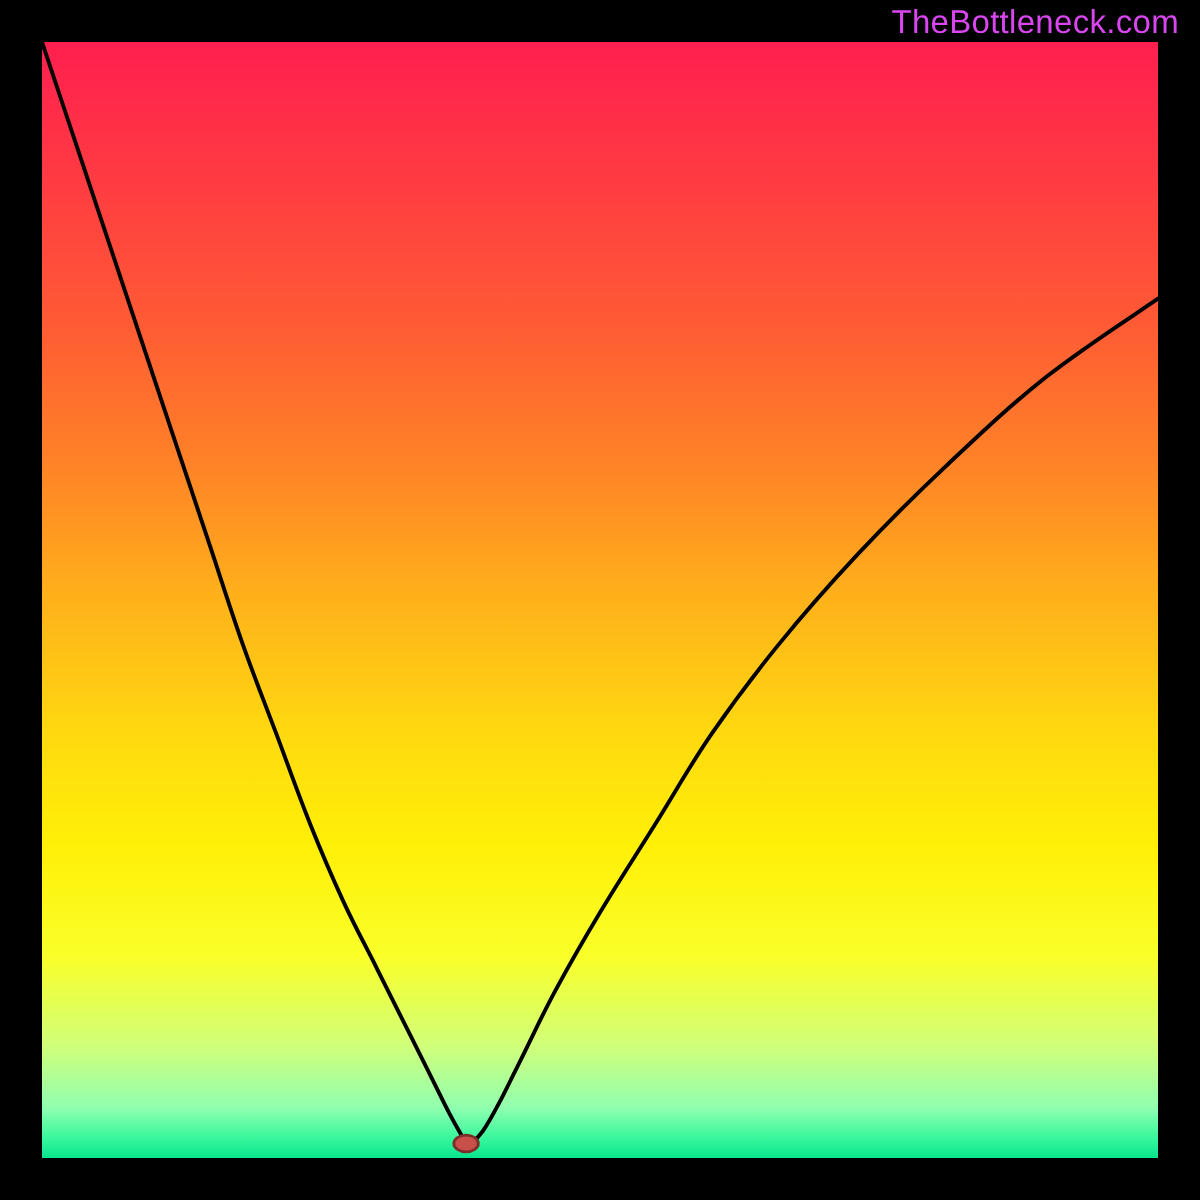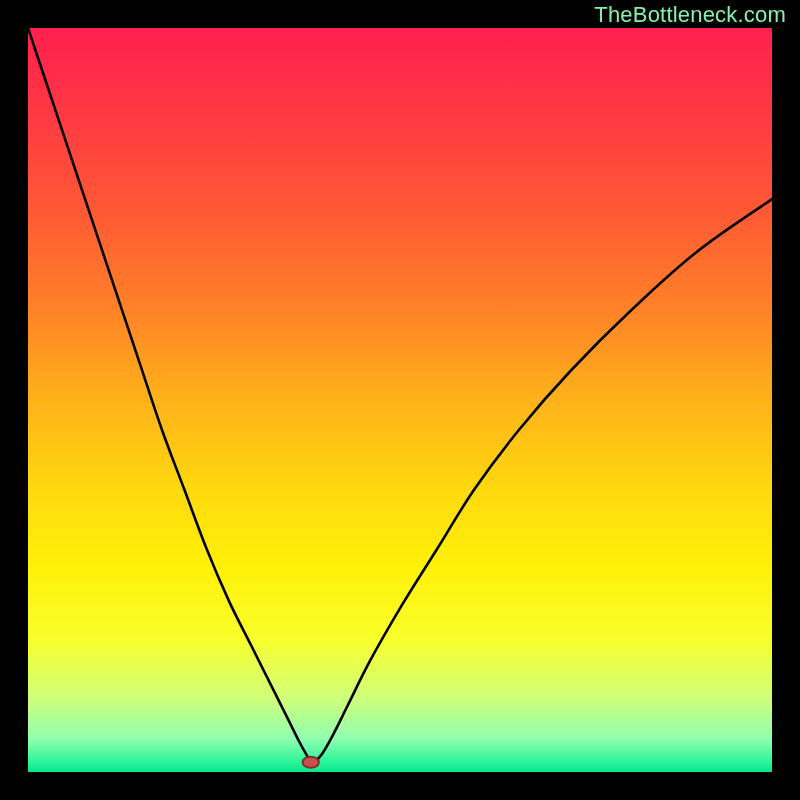--- a/index.html
+++ b/index.html
@@ -14,21 +14,21 @@
   .frame {
     position: absolute;
     top: 0; left: 0;
     width: 800px; height: 800px;
     background: #000;
   }
   .watermark {
     position: absolute;
     top: 2px;
     right: 14px;
-    color: #86efac;
+    color: #d946ef;
     font-size: 22px;
     font-weight: 500;
     letter-spacing: 0.2px;
     z-index: 20;
     margin-left: 48px;
   }
   svg.plot {
     position: absolute;
     top: 28px;
     left: 28px;

